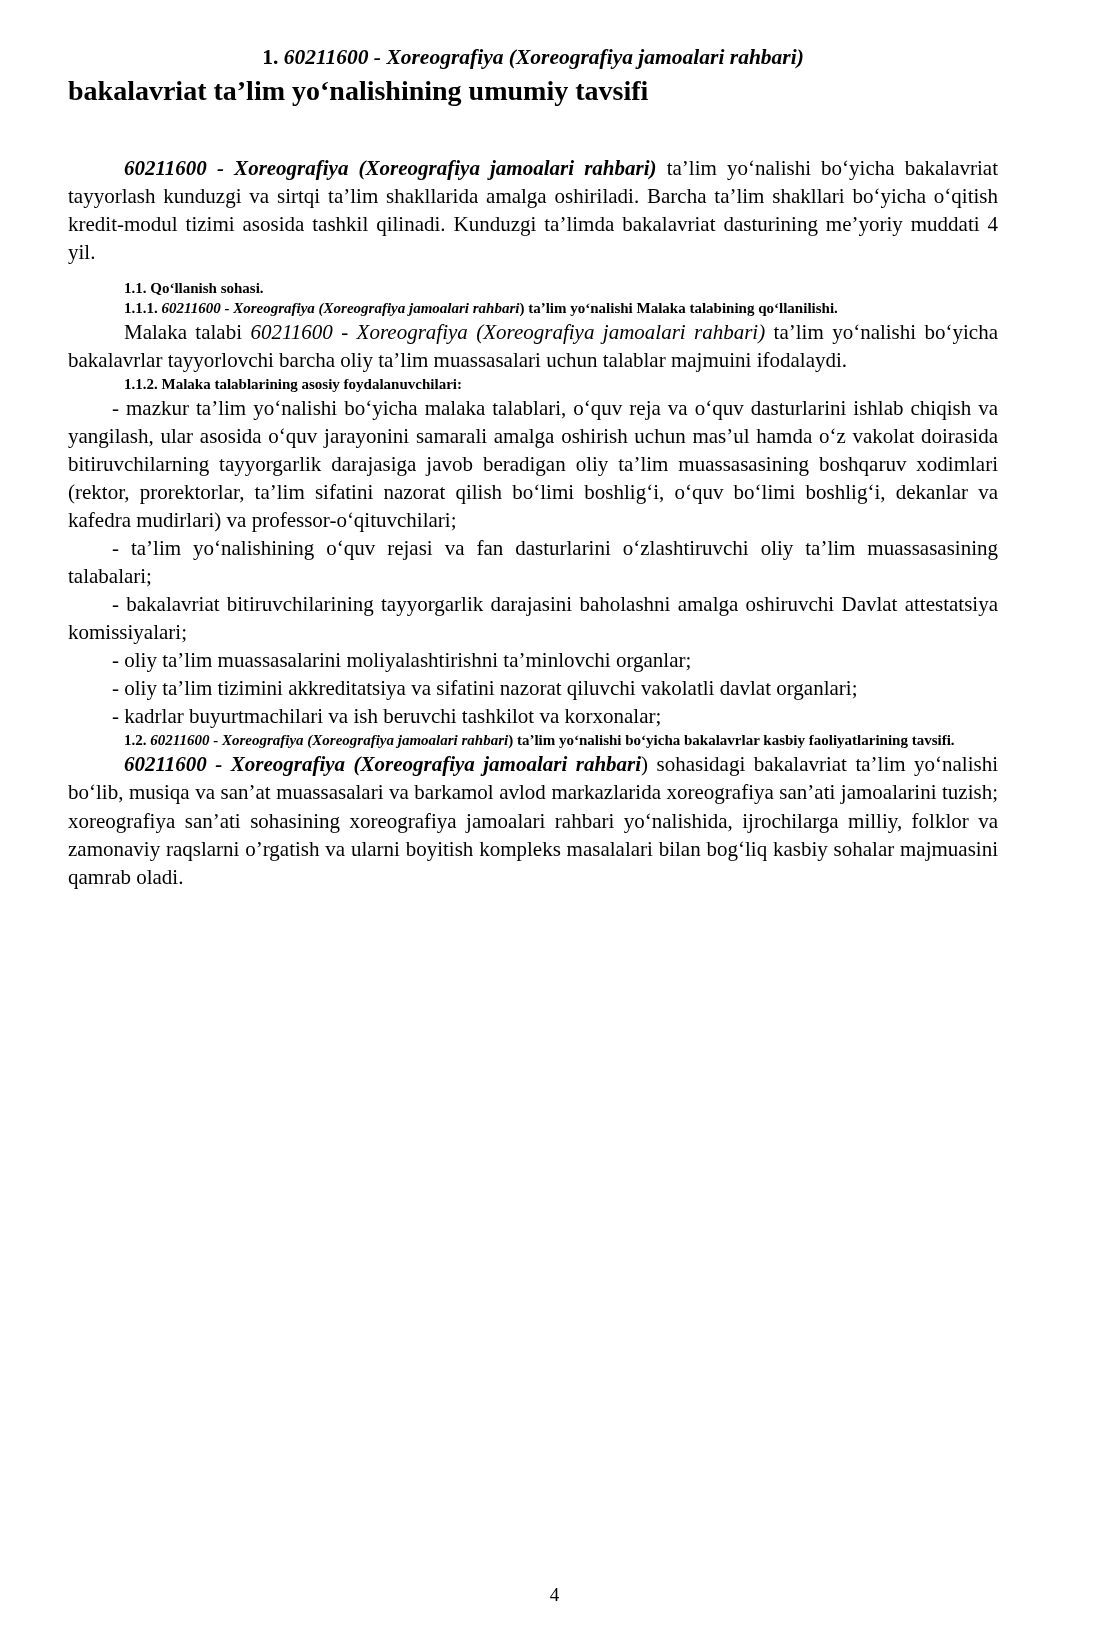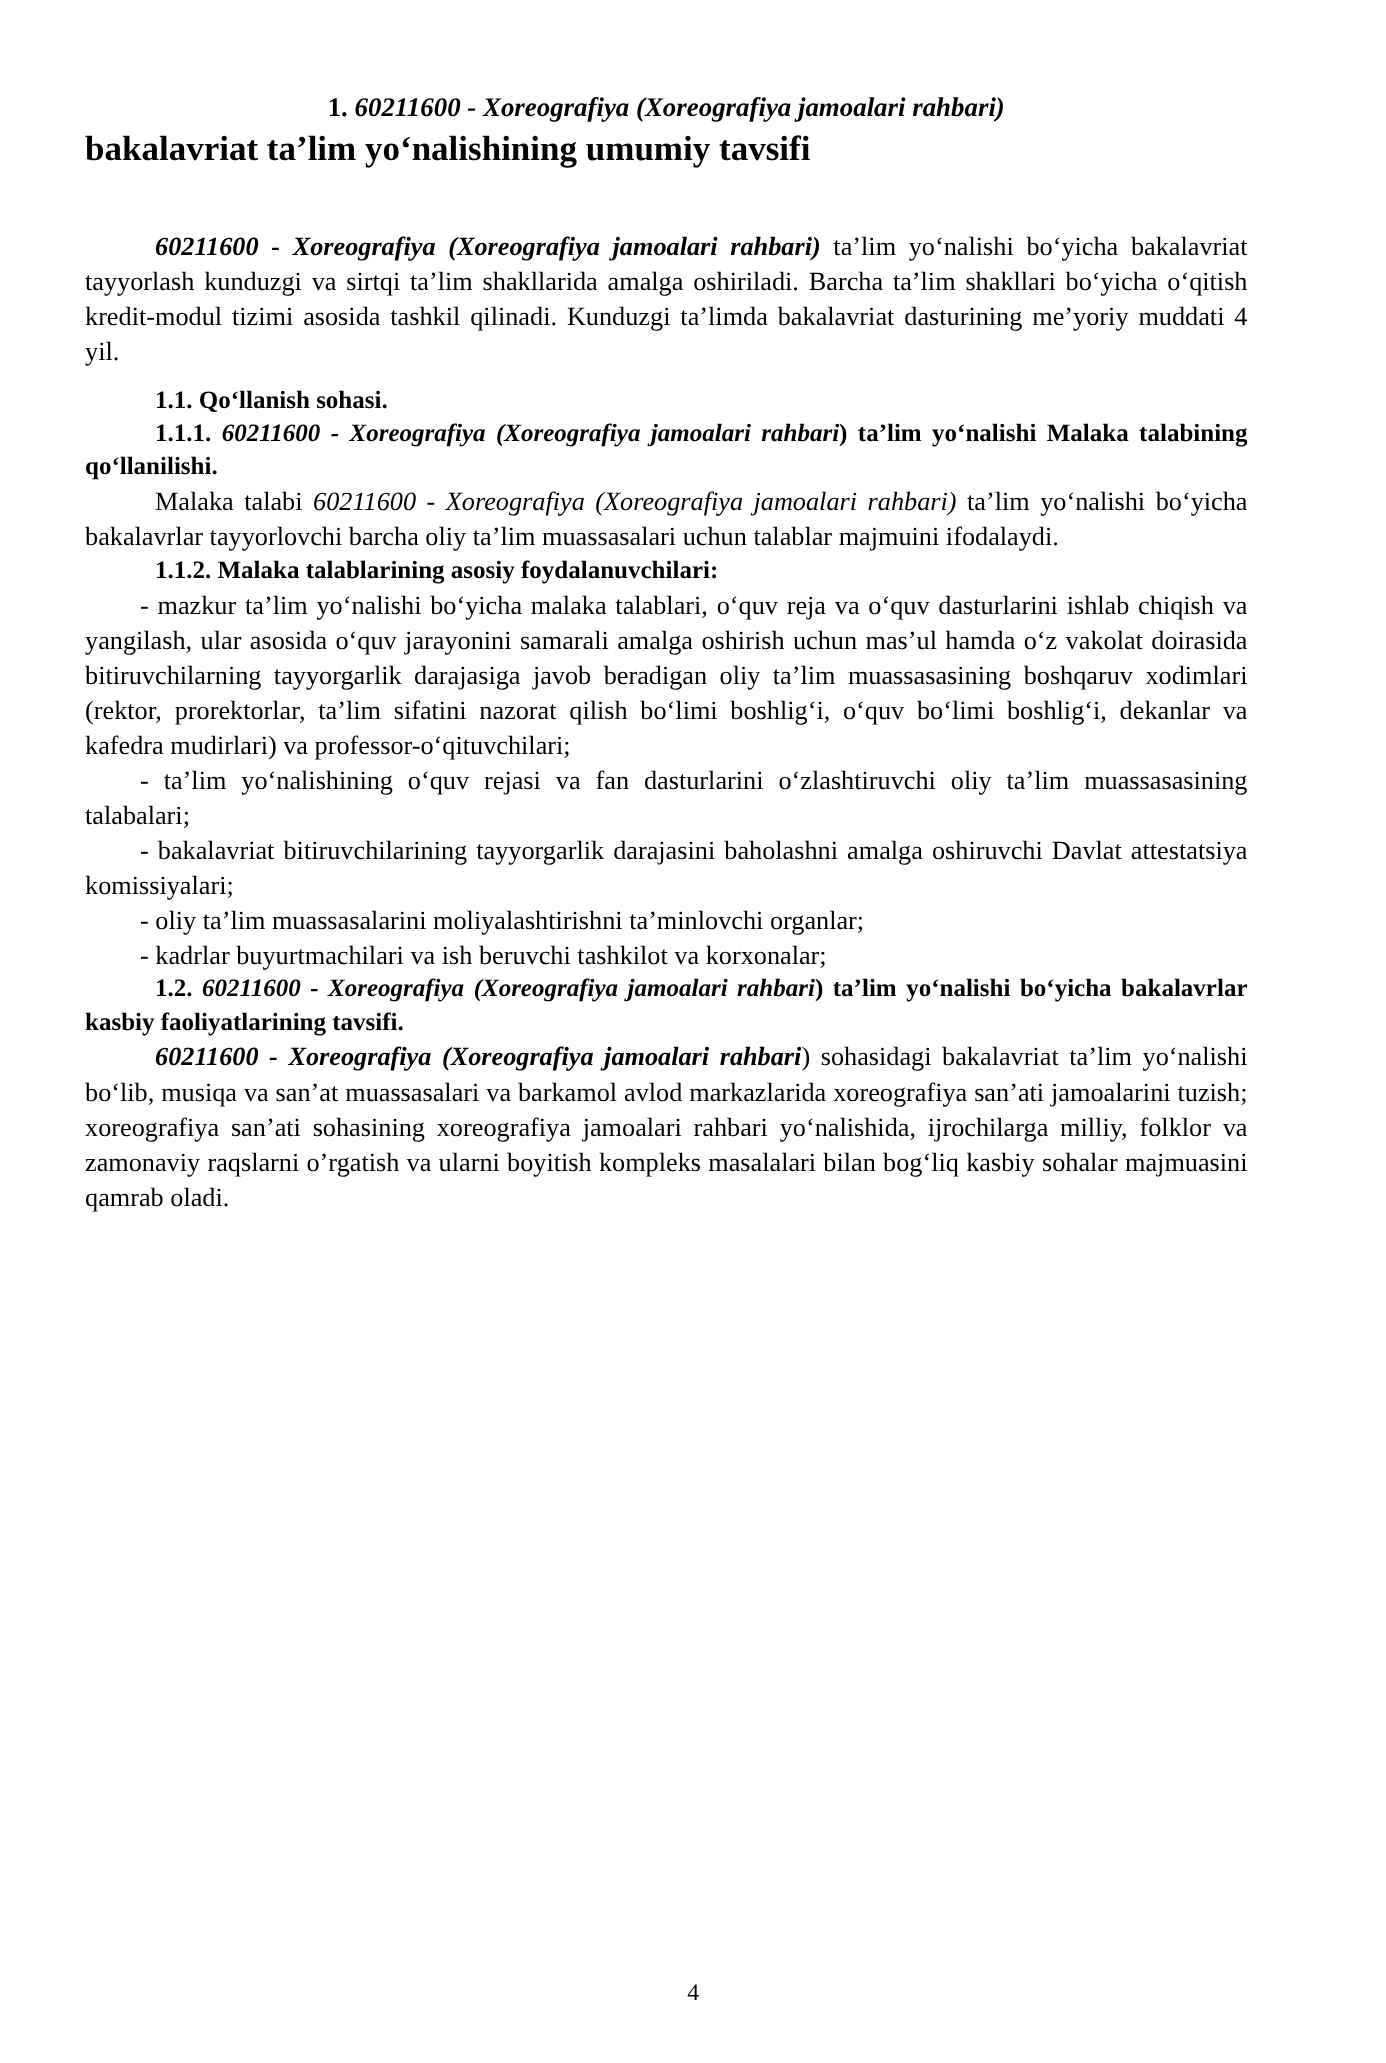--- a/index.html
+++ b/index.html
@@ -8,21 +8,21 @@
     background: #ffffff;
   }
   .page {
     position: relative;
     width: 1109px;
     height: 1650px;
     background: #ffffff;
     font-family: "Liberation Serif", serif;
     color: #000000;
     box-sizing: border-box;
-    padding: 72px 112px 40px 68px;
+    padding: 43px 112px 40px 68px;
     border-radius: 17px;
   }
   .doc-body {
     width: 930px;
     margin: 0 auto;
   }
   p {
     margin: 0;
     font-size: 21px;
     line-height: 1.335;
@@ -50,21 +50,21 @@
   .indent {
     text-indent: 44px;
   }
   .indent-lg {
     text-indent: 56px;
   }
   .ital { font-style: italic; }
   .bi { font-weight: bold; font-style: italic; }
   .heading {
     font-weight: bold;
-    font-size: 20px;
+    font-size: 15px;
     line-height: 1.335;
     text-align: justify;
     margin: 0;
   }
   .heading-center-ind {
     text-indent: 56px;
   }
   .spacer-sm { height: 12px; }
   .pagenum {
     position: absolute;
@@ -105,20 +105,21 @@
     <p class="indent-lg">
       <span>Malaka talabi </span><span class="ital">60211600 - Xoreografiya (Xoreografiya jamoalari rahbari)</span><span> ta’lim yo‘nalishi bo‘yicha bakalavrlar tayyorlovchi barcha oliy ta’lim muassasalari uchun talablar majmuini ifodalaydi.</span>
     </p>
 
     <p class="heading heading-center-ind">1.1.2. Malaka talablarining asosiy foydalanuvchilari:</p>
 
     <p class="indent">- mazkur ta’lim yo‘nalishi bo‘yicha malaka talablari, o‘quv reja va o‘quv dasturlarini ishlab chiqish va yangilash, ular asosida o‘quv jarayonini samarali amalga oshirish uchun mas’ul hamda o‘z vakolat doirasida bitiruvchilarning tayyorgarlik darajasiga javob beradigan oliy ta’lim muassasasining boshqaruv xodimlari (rektor, prorektorlar, ta’lim sifatini nazorat qilish bo‘limi boshlig‘i, o‘quv bo‘limi boshlig‘i, dekanlar va kafedra mudirlari) va professor-o‘qituvchilari;</p>
     <p class="indent">- ta’lim yo‘nalishining o‘quv rejasi va fan dasturlarini o‘zlashtiruvchi oliy ta’lim muassasasining talabalari;</p>
     <p class="indent">- bakalavriat bitiruvchilarining tayyorgarlik darajasini baholashni amalga oshiruvchi Davlat attestatsiya komissiyalari;</p>
     <p class="indent">- oliy ta’lim muassasalarini moliyalashtirishni ta’minlovchi organlar;</p>
+    <p class="indent">- oliy ta’lim tizimini akkreditatsiya va sifatini nazorat qiluvchi vakolatli davlat organlari;</p>
     <p class="indent">- kadrlar buyurtmachilari va ish beruvchi tashkilot va korxonalar;</p>
 
     <p class="heading heading-center-ind">
       <span>1.2.</span>
       <span class="ital">60211600 - Xoreografiya (Xoreografiya jamoalari rahbari</span><span>) ta’lim yo‘nalishi bo‘yicha bakalavrlar kasbiy faoliyatlarining tavsifi.</span>
     </p>
 
 
     <p class="indent-lg">
       <span class="bi">60211600 - Xoreografiya (Xoreografiya jamoalari rahbari</span><span>) sohasidagi bakalavriat ta’lim yo‘nalishi bo‘lib, musiqa va san’at muassasalari va barkamol avlod markazlarida  xoreografiya san’ati jamoalarini tuzish;  xoreografiya san’ati sohasining xoreografiya jamoalari rahbari yo‘nalishida, ijrochilarga milliy, folklor va zamonaviy raqslarni o’rgatish va ularni boyitish kompleks masalalari bilan bog‘liq kasbiy sohalar majmuasini qamrab oladi.</span>

